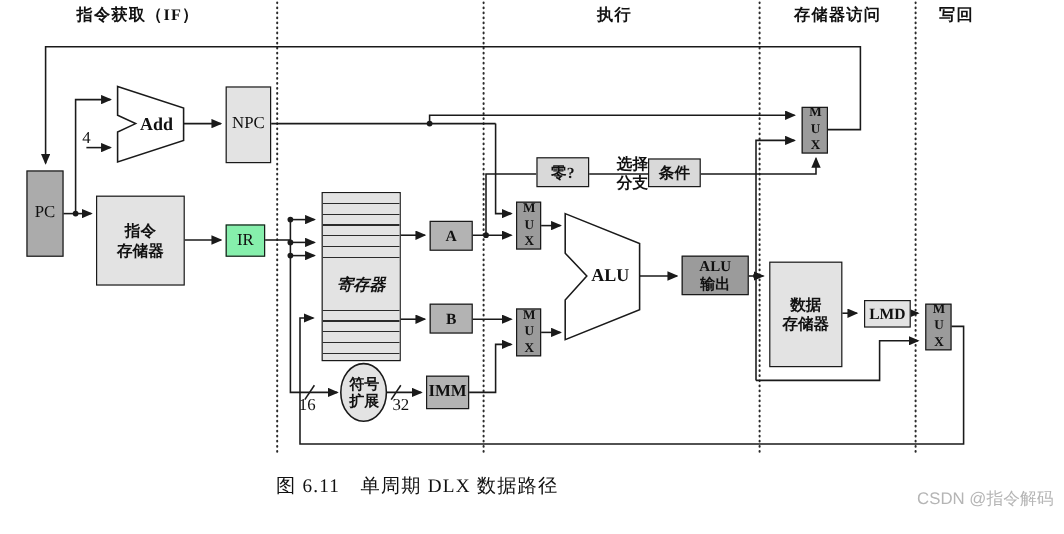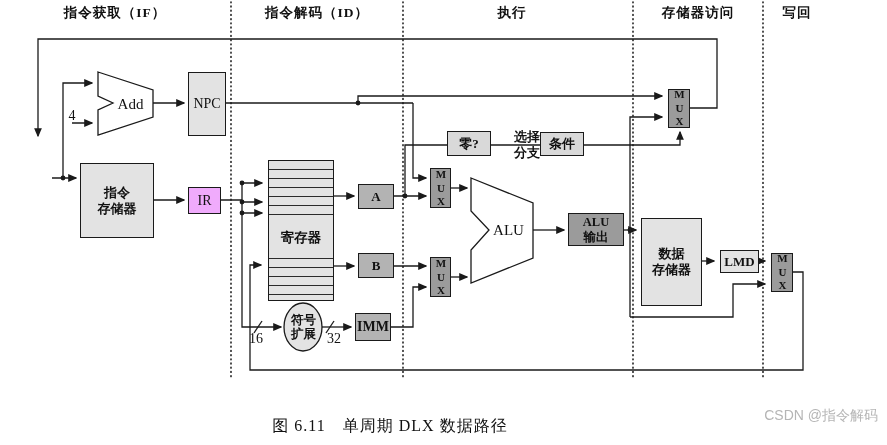--- a/index.html
+++ b/index.html
@@ -1,42 +1,42 @@
 <!DOCTYPE html>
 <html><head>
 <meta charset="utf-8">
 <style>
   html,body{margin:0;padding:0;background:#fff;}
   #screen{position:relative;width:887px;height:445px;background:#fff;overflow:hidden;
-          font-family:"Liberation Serif", serif;color:#111;border-radius:32px;}
+          font-family:"Liberation Serif", serif;color:#111;}
   svg{position:absolute;left:0;top:0;}
   .stage-label{position:absolute;top:4px;transform:translateX(-50%);font-weight:bold;
                font-size:13.5px;white-space:nowrap;letter-spacing:1px;}
   .box{position:absolute;box-sizing:border-box;border:1.2px solid #1a1a1a;display:flex;
        align-items:center;justify-content:center;text-align:center;}
   .light{background:#e3e3e3;}
   .light2{background:#d9d9d9;}
   .mid{background:#b3b3b3;}
-  .mid2{background:#f0abfc;}
+  .mid2{background:#86efac;}
   .dark{background:#9b9b9b;}
   .lbl14{font-size:14px;}
   .lbl13{font-size:13px;font-weight:bold;}
   .bold{font-weight:bold;}
   .two-line{flex-direction:column;font-weight:bold;font-size:13px;line-height:16px;}
   .mux span{writing-mode:vertical-lr;text-orientation:upright;font-size:11px;
             font-weight:bold;letter-spacing:1.5px;line-height:1;}
   .shape-label{position:absolute;display:flex;align-items:center;justify-content:center;
-               text-align:right;background:transparent;}
+               text-align:right;background:transparent;font-weight:bold;}
   .rf-top{width:100%;height:56px;background:repeating-linear-gradient(to bottom,#e3e3e3 0 8px,#2a2a2a 8px 9px);}
   .rf-mid{width:100%;height:41px;background:#e3e3e3;display:flex;align-items:center;
           justify-content:center;font-weight:bold;font-size:13.5px;}
   .rf-bot{width:100%;height:41px;background:repeating-linear-gradient(to bottom,#2a2a2a 0 1px,#e3e3e3 1px 9px);}
-  #regfile{flex-direction:column;padding:0;overflow:hidden;justify-content:flex-start;}
+  #regfile{flex-direction:column;padding:0;overflow:hidden;justify-content:flex-start;font-style:italic;}
   .annot{position:absolute;font-size:14px;}
-  #caption{position:absolute;left:230px;top:416px;width:320px;text-align:center;
+  #caption{position:absolute;left:230px;top:395px;width:320px;text-align:left;
            font-size:16px;letter-spacing:1px;}
   #watermark{position:absolute;left:728px;top:407px;width:150px;text-align:right;
              font-size:14px;color:#b5b5b5;font-family:"Liberation Sans", sans-serif;}
 </style>
 </head>
 <body>
 
 <div id="screen">
 
   <svg width="887" height="445" viewBox="0 0 887 445">
@@ -99,25 +99,25 @@
       <circle cx="405" cy="196" r="2.4"></circle>
       <circle cx="630" cy="230" r="2.4"></circle>
     </g>
 
     <polygon points="98,72 153,90 153,117 98,135 98,110 113,103 98,96" fill="#ffffff" stroke="#1a1a1a" stroke-width="1.3"></polygon>
     <polygon points="471,178 533,203 533,258 471,283 471,250 489,230 471,211" fill="#ffffff" stroke="#1a1a1a" stroke-width="1.3"></polygon>
     <ellipse cx="303" cy="327" rx="19" ry="24" fill="#e3e3e3" stroke="#1a1a1a" stroke-width="1.3"></ellipse>
   </svg>
 
   <div class="stage-label" style="left:115px;">指令获取（IF）</div>
-  <div class="stage-label" style="left:317px;">指令解码（ID）</div>
   <div class="stage-label" style="left:512px;">执行</div>
   <div class="stage-label" style="left:698px;">存储器访问</div>
   <div class="stage-label" style="left:797px;">写回</div>
 
+  <div class="box mid lbl14" style="left:22px;top:142px;width:31px;height:72px;background:#ababab;">PC</div>
 
   <div class="box light lbl14" style="left:188px;top:72px;width:38px;height:64px;">NPC</div>
 
   <div class="box light two-line" style="left:80px;top:163px;width:74px;height:75px;">
     <div>指令</div>
     <div>存储器</div>
   </div>
 
   <div class="box mid2 lbl14" style="left:188px;top:187px;width:33px;height:27px;">IR</div>
 

